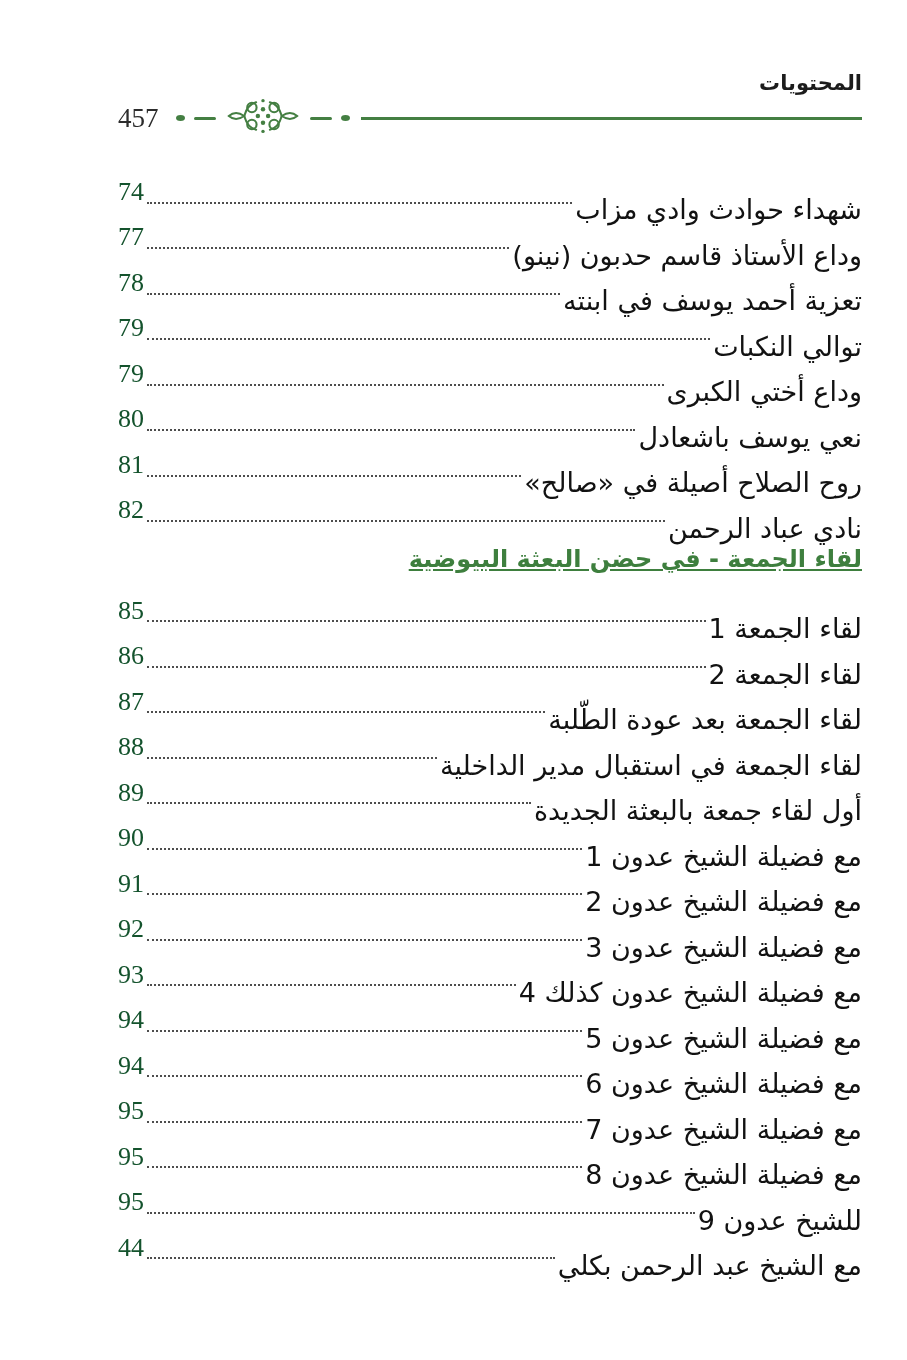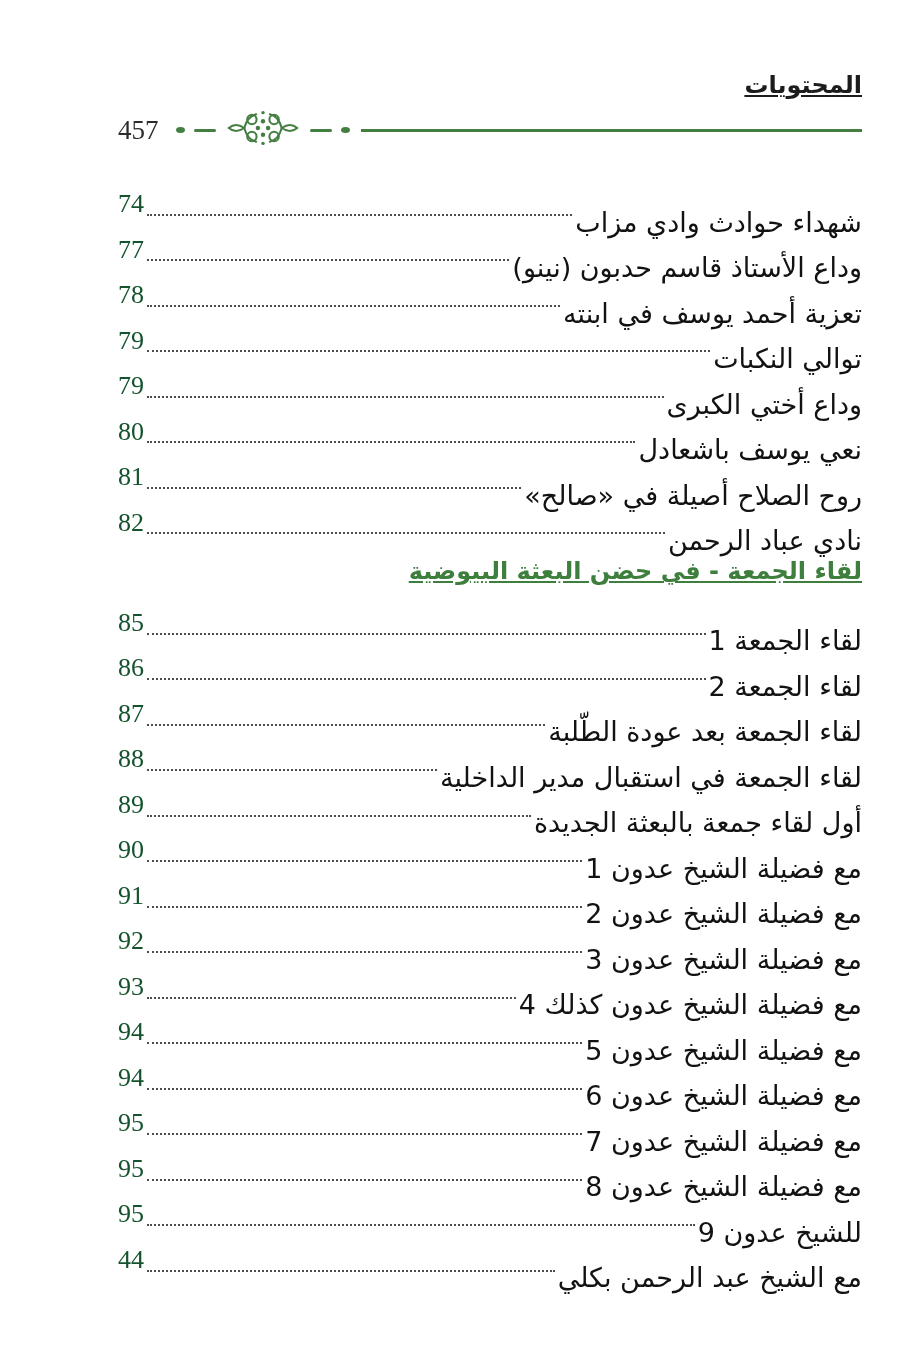--- a/index.html
+++ b/index.html
@@ -15,30 +15,28 @@
     position: absolute;
     left: 118px;
     top: 72px;
     width: 744px;
   }
 
   
   .header-label {
     text-align: right;
     font-weight: bold;
-    font-size: 24px;
+    font-size: 21px;
     color: #1c1c1c;
     line-height: 1.1;
     direction: rtl;
-    text-decoration: underline;
   }
   .header-rule {
     display: flex;
     align-items: center;
-    margin-top: 9px;
     height: 46px;
   }
   .page-number {
     font-family: "Liberation Serif", "DejaVu Serif", serif;
     font-size: 27px;
     color: #2c2c2c;
     line-height: 1;
     margin-right: 12px;
   }
   .rule-dot {

